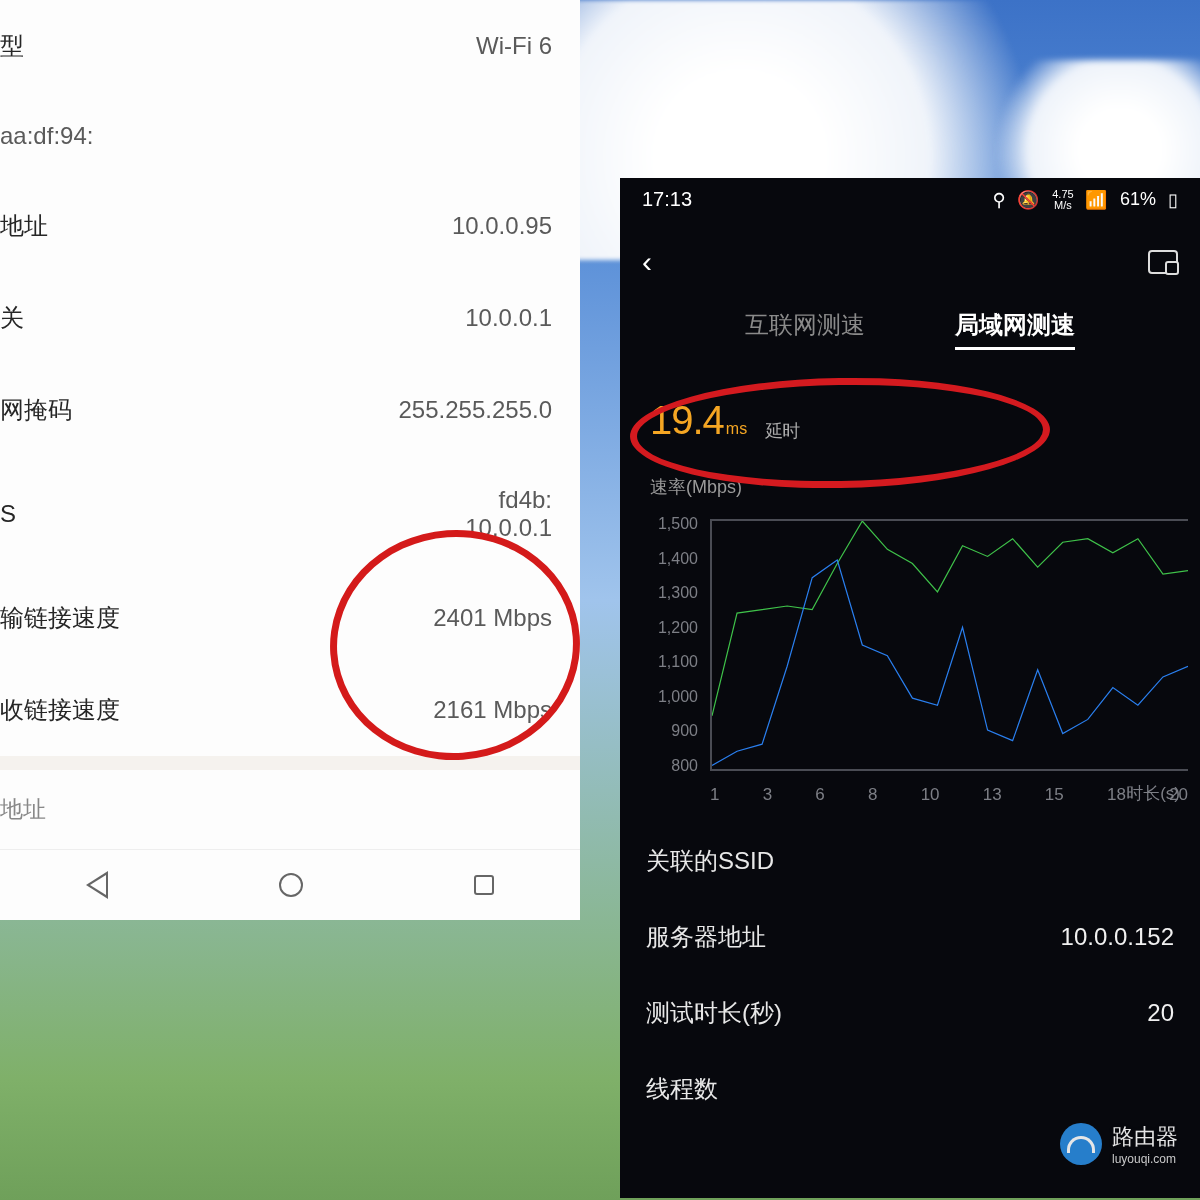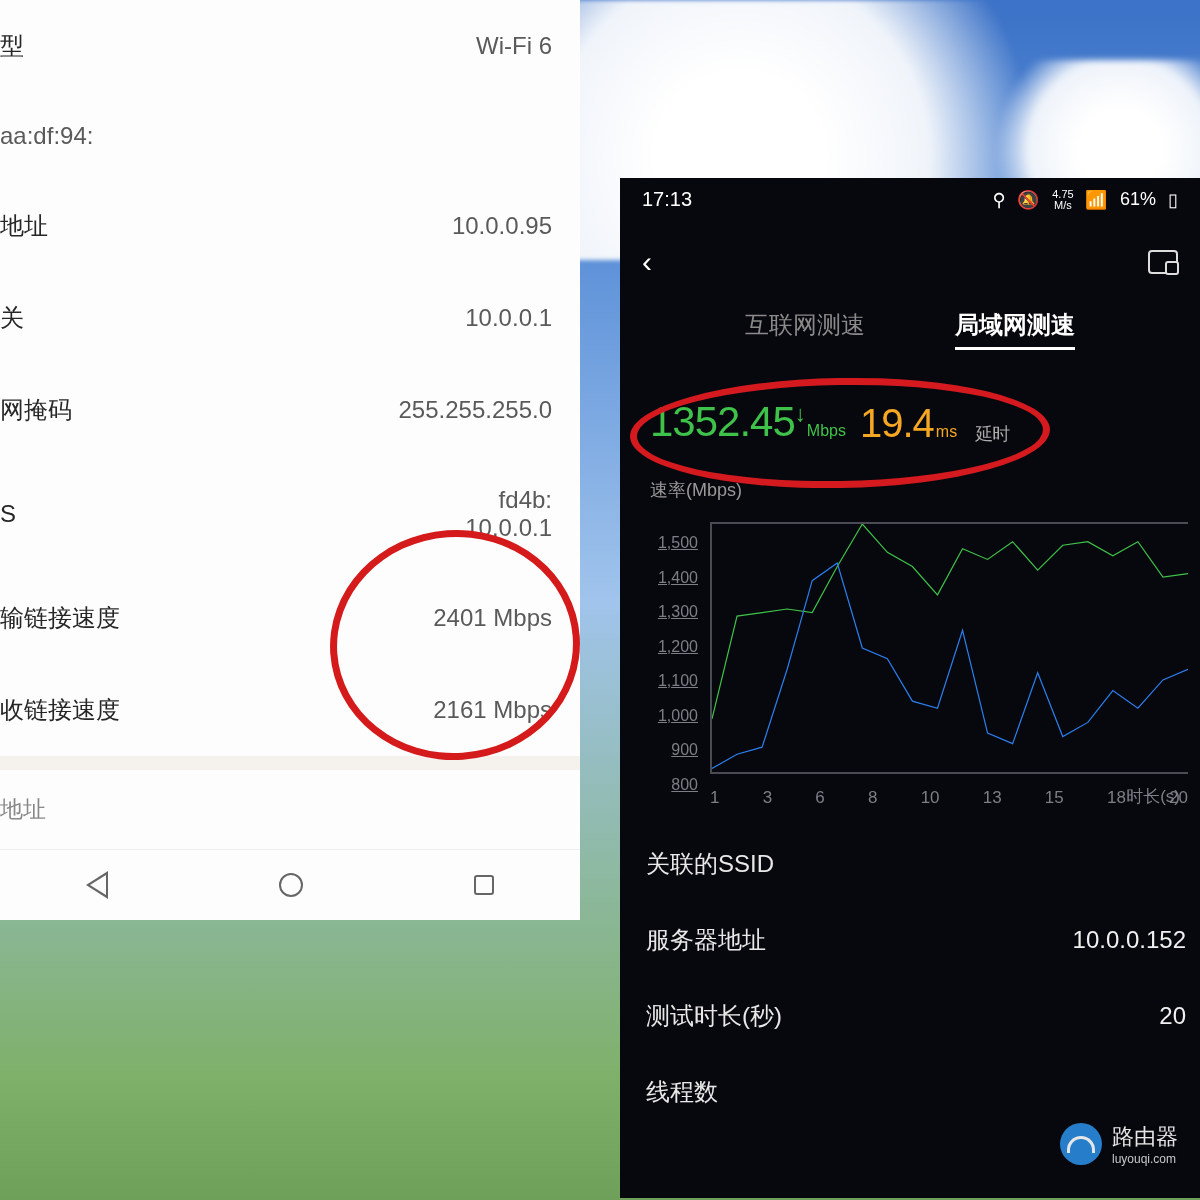--- a/index.html
+++ b/index.html
@@ -76,27 +76,27 @@
   .metrics .arrow { font-size: 22px; vertical-align: super; }
   .lat-label { font-size: 18px; color: #aaa; margin-left: 4px; }
 
   .red-circle2 {
     position: absolute; top: 200px; left: 10px; width: 420px; height: 110px;
     border: 7px solid #d41a1f; border-radius: 50%; transform: rotate(-1deg);
   }
 
   .chart-title { color: #9a9a9a; font-size: 18px; padding: 14px 0 0 30px; }
   .chart-wrap { position: relative; margin: 16px 12px 6px 30px; height: 290px; }
-  .y-axis { position: absolute; left: 0; top: 16px; height: 260px; display: flex; flex-direction: column; justify-content: space-between; color: #7d7f86; font-size: 16px; text-align: right; width: 48px; text-decoration: underline; }
+  .y-axis { position: absolute; left: 0; top: 0; height: 260px; display: flex; flex-direction: column; justify-content: space-between; color: #7d7f86; font-size: 16px; text-align: right; width: 48px; }
   .plot { position: absolute; left: 60px; top: 4px; right: 0; height: 252px; border-left: 2px solid #4a4c54; border-bottom: 2px solid #4a4c54; border-top: 2px solid #4a4c54; }
   .x-axis { position: absolute; left: 60px; right: 0; bottom: 0; display: flex; justify-content: space-between; color: #7d7f86; font-size: 17px; }
   .x-label { position: absolute; right: 8px; bottom: 0; color: #7d7f86; font-size: 17px; }
   svg.lines { width: 100%; height: 100%; }
 
-  .info-list { padding: 12px 4px 0 0; }
+  .info-list { padding: 12px 16px 0 0; }
   .info-row { display: flex; justify-content: space-between; align-items: center; padding: 22px 10px 22px 26px; font-size: 24px; }
   .info-row .label { color: #e8e8e8; }
   .info-row .value { color: #f0f0f0; }
   .ssid-mask { display:inline-block; width: 100px; height: 30px; background: #fff; margin-right: 2px; vertical-align: middle; }
 
   .watermark {
     position: absolute; right: 22px; bottom: 34px; display: flex; align-items: center; gap: 10px;
     color: #fff; opacity: 0.9; text-shadow: 0 0 4px rgba(0,0,0,.4);
   }
   .wm-icon { width: 42px; height: 42px; border-radius: 50%; background: #2a8be0; display:flex; align-items:center; justify-content:center; }
@@ -177,23 +177,20 @@
     <span class="chev">‹</span>
     <span class="share-ico"></span>
   </div>
 
   <div class="tabs">
     <span class="tab">互联网测速</span>
     <span class="tab active">局域网测速</span>
   </div>
 
   <div class="metrics">
-    <span class="dl">
-      <span>1352.45</span><span class="arrow">↓</span><span class="unit">Mbps</span>
-    </span>
     <span class="lat">
       <span>19.4</span><span class="unit">ms</span>
     </span>
     <span class="lat-label">延时</span>
   </div>
 
   <div class="red-circle2"></div>
 
   <div class="chart-title">速率(Mbps)</div>
   <div class="chart-wrap">

